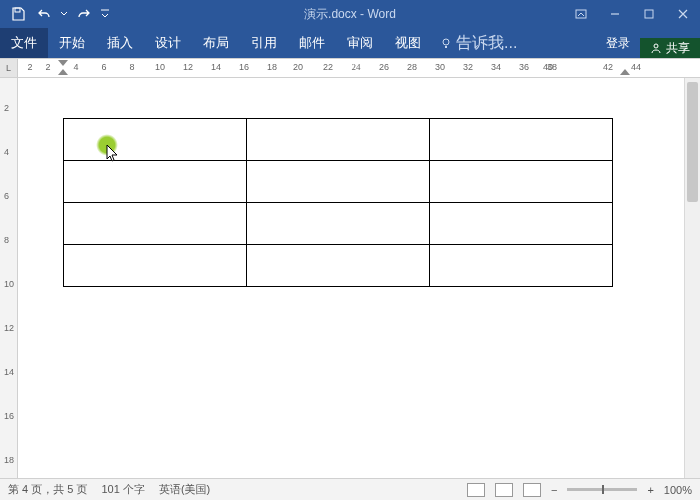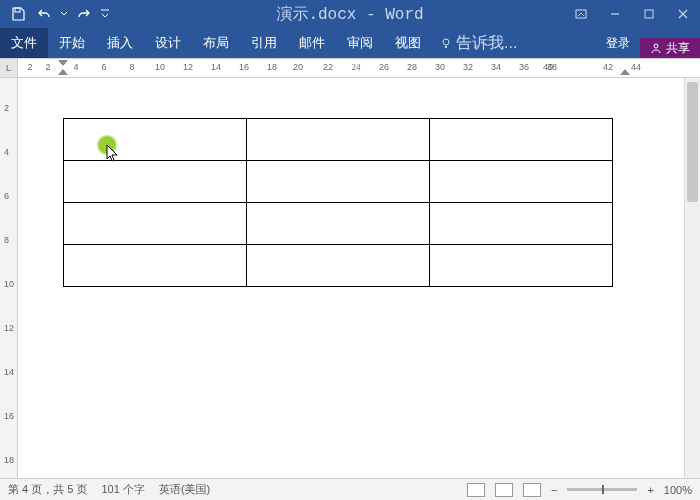--- a/index.html
+++ b/index.html
@@ -2,32 +2,32 @@
 <html><head>
 <meta charset="utf-8">
 <style>
   * { margin: 0; padding: 0; box-sizing: border-box; font-family: "Microsoft YaHei", "Segoe UI", sans-serif; }
   html, body { width: 700px; height: 500px; overflow: hidden; background: #fff; }
 
   
   .titlebar { height: 28px; background: #2b579a; display: flex; align-items: center; color: #fff; font-size: 12px; position: relative; }
   .qat { display: flex; align-items: center; gap: 2px; padding-left: 6px; }
   .qat-btn { width: 24px; height: 22px; display: flex; align-items: center; justify-content: center; color: #fff; }
-  .doc-title { position: absolute; left: 50%; transform: translateX(-50%); color: #c9d8ef; font-size: 16px; font-family: Liberation Mono, monospace; }
+  .doc-title { position: absolute; left: 50%; transform: translateX(-50%); color: #c9d8ef; font-size: 12px; }
   .win-controls { margin-left: auto; display: flex; }
   .win-btn { width: 34px; height: 28px; display: flex; align-items: center; justify-content: center; color: #c9d8ef; }
 
   
   .ribbon { height: 30px; background: #2b579a; display: flex; align-items: stretch; color: #fff; font-size: 13px; }
   .tab { padding: 4px 11px; display: flex; align-items: center; cursor: default; }
   .tab-file { background: #1e3e73; }
   .tell-me { display: flex; align-items: center; gap: 4px; color: #c9d8ef; font-size: 16px; padding: 0 8px; }
   .spacer { flex: 1; }
   .login { padding: 0 10px; font-size: 12px; }
-  .share { background: #701a75; padding: 0 10px; display: flex; align-items: center; gap: 4px; font-size: 12px; margin-top: 10px; }
+  .share { background: #14532d; padding: 0 10px; display: flex; align-items: center; gap: 4px; font-size: 12px; margin-top: 10px; }
 
   
   .ruler-row { height: 20px; background: #f3f3f3; border-top: 1px solid #d0d0d0; border-bottom: 1px solid #d0d0d0; display: flex; align-items: center; font-size: 9px; color: #666; position: relative; }
   .ruler-corner { width: 18px; height: 100%; background: #e5e5e5; border-right: 1px solid #ccc; display:flex; align-items:center; justify-content:center; color:#666; font-size:9px;}
   .ruler { flex: 1; position: relative; height: 100%; background: #fff; }
   .ruler-num { position: absolute; top: 3px; transform: translateX(-50%); }
   .indent-marker { position: absolute; width: 10px; height: 8px; }
   .indent-top { top: 1px; left: 40px; }
   .indent-bot { bottom: 0; left: 40px; }
   .triangle-down { width:0;height:0;border-left:5px solid transparent;border-right:5px solid transparent;border-top:6px solid #888; }

